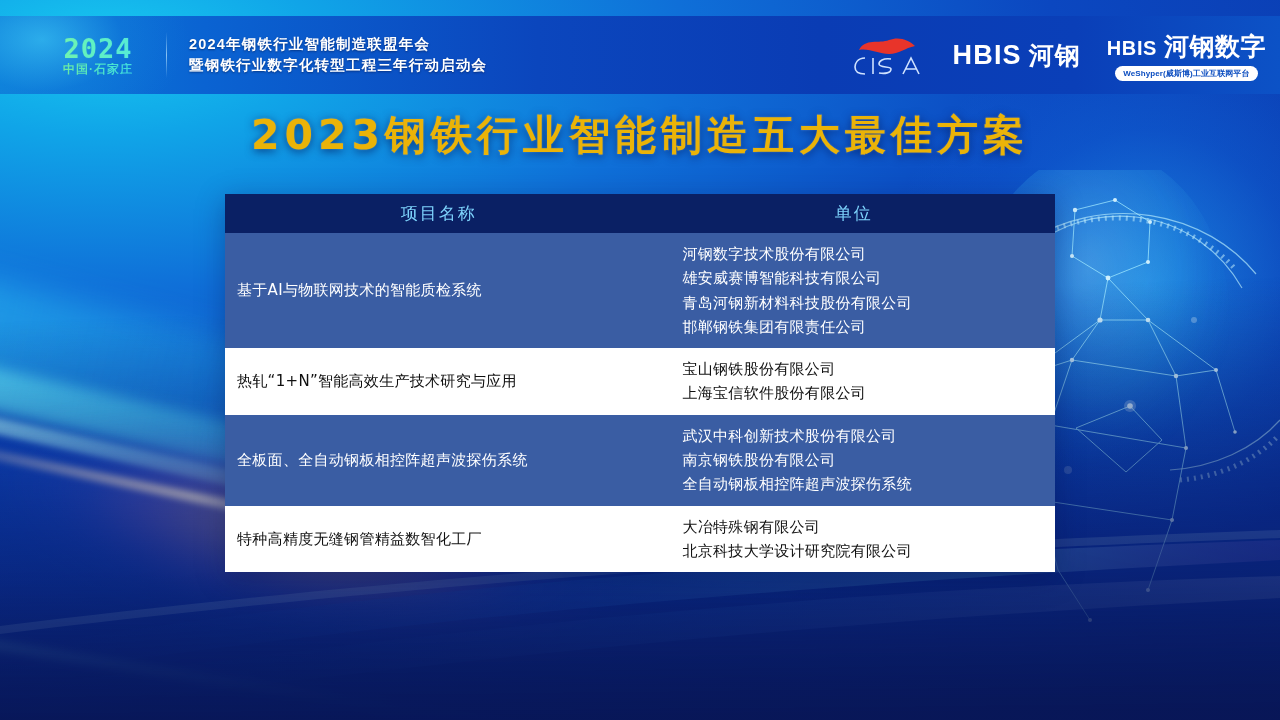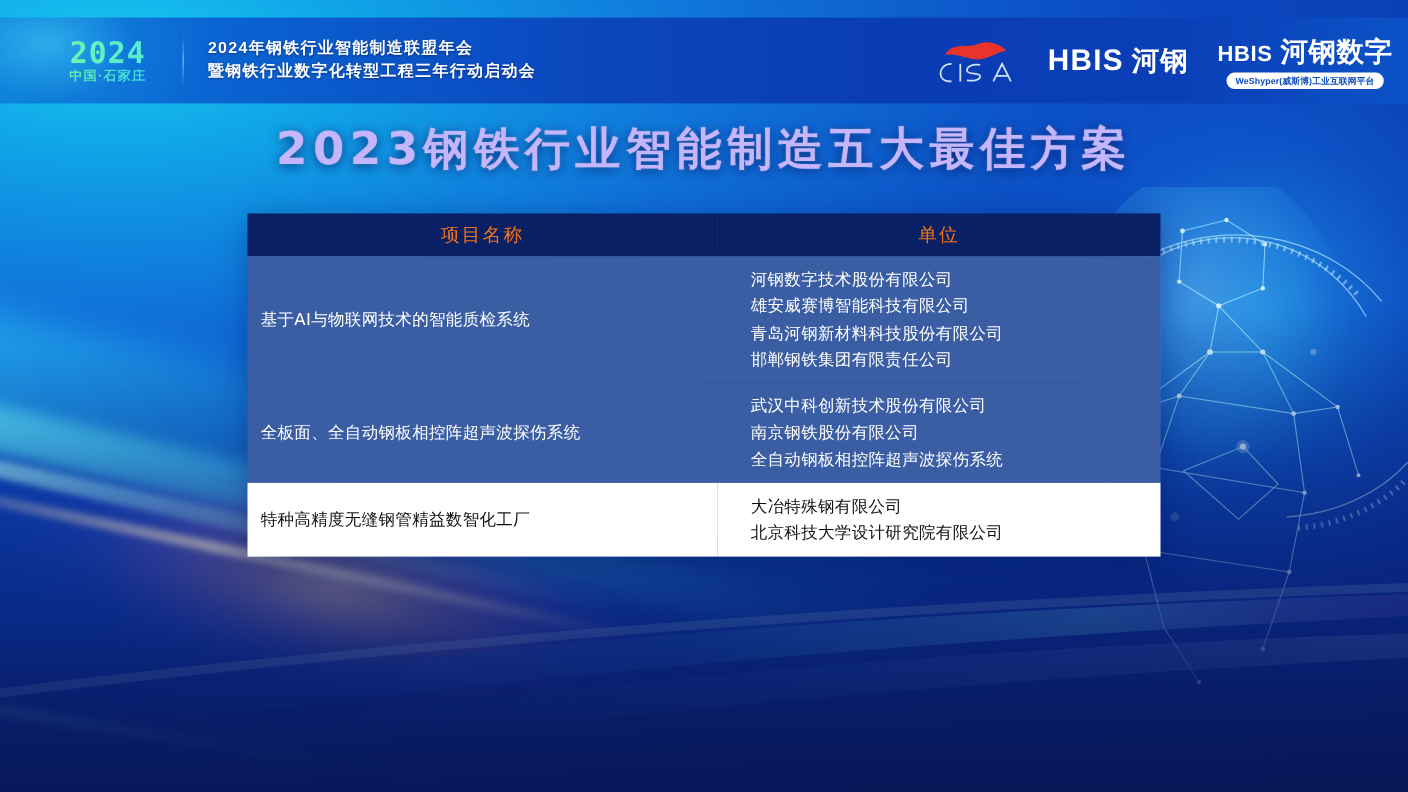--- a/index.html
+++ b/index.html
@@ -148,36 +148,36 @@
   .logo-hbisd .sub{
     background:#fff; color:#0b4dc0; border-radius:9px;
     font-size:8px; font-weight:bold; letter-spacing:.1px;
     padding:2px 8px; white-space:nowrap;
   }
 
   
   .main-title{
     position:absolute; left:0; top:108px; width:1280px;
     text-align:center; z-index:4;
-    color:#c4b5fd; font-size:41px; font-weight:bold; letter-spacing:5px;
+    color:#eab308; font-size:41px; font-weight:bold; letter-spacing:5px;
     font-family:"DejaVu Sans","Liberation Sans",sans-serif;
     text-shadow:0 2px 10px rgba(2,25,95,.75), 0 0 2px rgba(255,255,255,.35);
   }
 
   
   .table-wrap{
     position:absolute; left:225px; top:194px; width:830px; z-index:4;
     box-shadow:0 6px 26px rgba(3,20,80,.35);
   }
   table{ width:100%; border-collapse:collapse; table-layout:fixed; }
   col.c1{ width:51.5%; }
   col.c2{ width:48.5%; }
   thead th{
     background:#0a2064;
-    color:#f97316;
+    color:#7dd3fc;
     font-size:17px; font-weight:normal; letter-spacing:2px;
     height:39px; text-align:center; vertical-align:middle;
     font-family:"DejaVu Sans","Liberation Sans",sans-serif;
   }
   tbody td{
     font-size:15px; line-height:1.62; vertical-align:middle;
     font-family:"DejaVu Sans","Liberation Sans",sans-serif;
     padding:9px 0;
   }
   tbody td.proj{ padding-left:12px; padding-right:10px; letter-spacing:.3px; }
@@ -351,20 +351,27 @@
       <tbody id="tbody">
           <tr class="even">
             <td class="proj">基于AI与物联网技术的智能质检系统</td>
             <td class="unit">
               <span class="unit-line">河钢数字技术股份有限公司</span>
               <span class="unit-line">雄安威赛博智能科技有限公司</span>
               <span class="unit-line">青岛河钢新材料科技股份有限公司</span>
               <span class="unit-line">邯郸钢铁集团有限责任公司</span>
             </td>
           </tr>
+          <tr class="odd">
+            <td class="proj">热轧“1+N”智能高效生产技术研究与应用</td>
+            <td class="unit">
+              <span class="unit-line">宝山钢铁股份有限公司</span>
+              <span class="unit-line">上海宝信软件股份有限公司</span>
+            </td>
+          </tr>
           <tr class="even">
             <td class="proj">全板面、全自动钢板相控阵超声波探伤系统</td>
             <td class="unit">
               <span class="unit-line">武汉中科创新技术股份有限公司</span>
               <span class="unit-line">南京钢铁股份有限公司</span>
               <span class="unit-line">全自动钢板相控阵超声波探伤系统</span>
             </td>
           </tr>
           <tr class="odd">
             <td class="proj">特种高精度无缝钢管精益数智化工厂</td>

